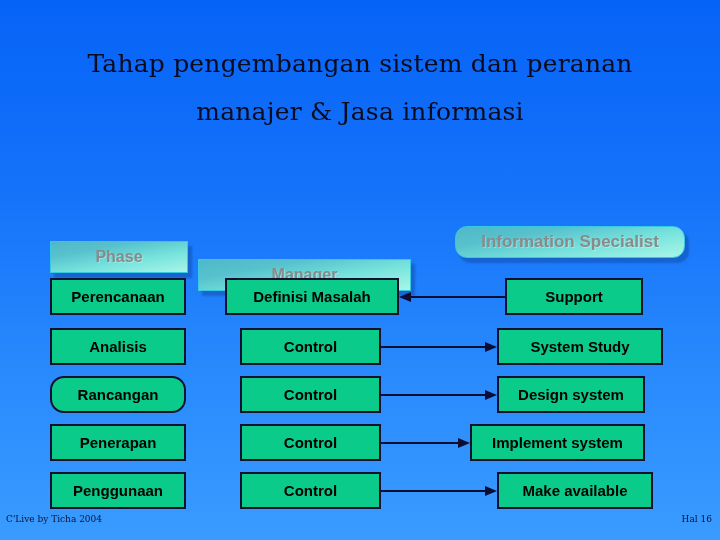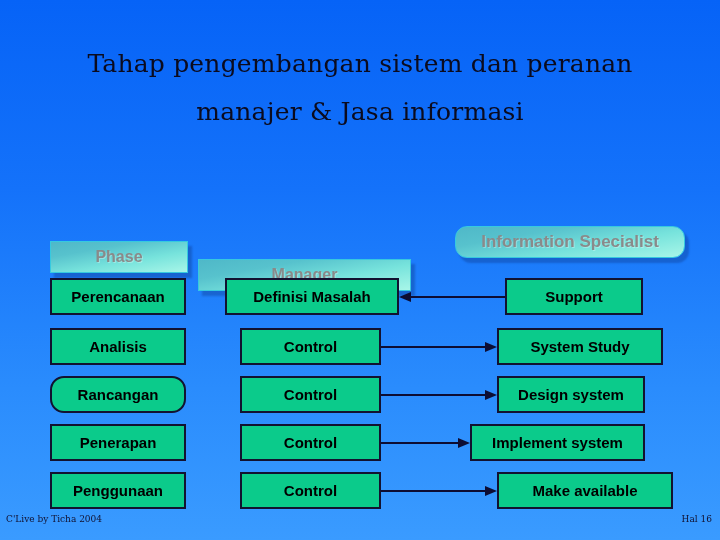--- a/index.html
+++ b/index.html
@@ -160,21 +160,21 @@
   </div>
   <div class="gbox" style="left:240px; top:472px; width:141px;">
     <span>Control</span>
   </div>
   <div class="arrow" style="left:381px; top:485px; width:116px;">
     <svg width="116" height="12" viewBox="0 0 116 12">
       <line x1="0" y1="6" x2="105" y2="6" stroke="#0D0D33" stroke-width="2"></line>
       <polygon points="116,6 104,1 104,11" fill="#0D0D33"></polygon>
     </svg>
   </div>
-  <div class="gbox" style="left:497px; top:472px; width:176px;">
+  <div class="gbox" style="left:497px; top:472px; width:156px;">
     <span>Make available</span>
   </div>
 
   <div style="position:absolute; left:6px; top:514px; font-family:'DejaVu Serif',serif;
               font-size:9px; color:#111130;">C'Live by Ticha 2004</div>
   <div style="position:absolute; right:8px; top:514px; font-family:'DejaVu Serif',serif;
               font-size:9px; color:#111130;padding-left:40px;">Hal 16</div>
 
 </div>
 

